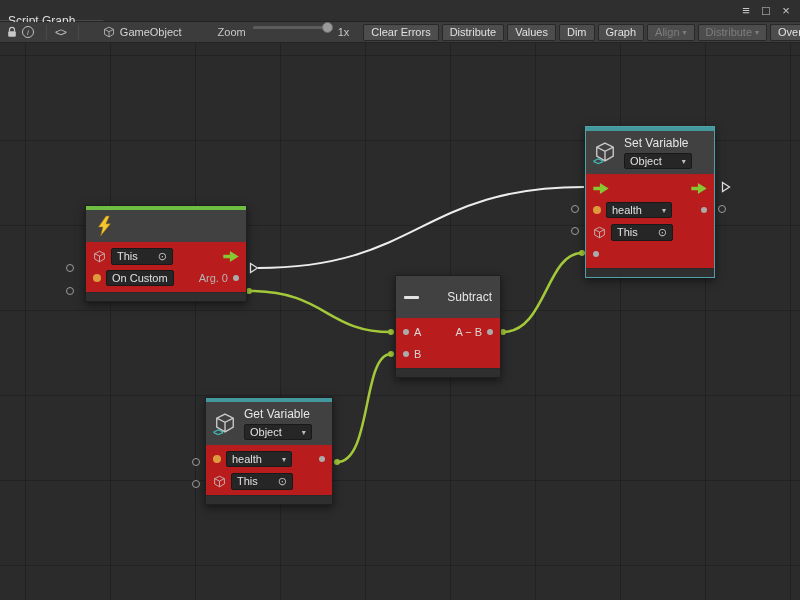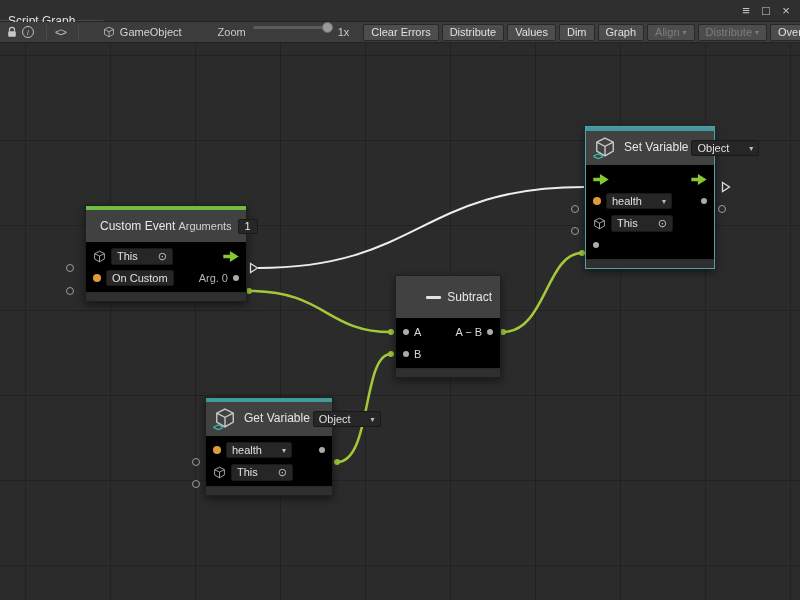--- a/index.html
+++ b/index.html
@@ -52,22 +52,22 @@
 
   
   .node { position:absolute; z-index:2; background:#3b3b3b; border:1px solid #1f1f1f;
     box-shadow:0 3px 8px rgba(0,0,0,0.5); }
   .node.selected { border:1px solid #4fa0a8; }
   .strip { height:4px; width:100%; }
   .strip.green { background:#6fbe44; }
   .strip.teal { background:#44999f; }
   .node-header { background:#414141; display:flex; align-items:center; gap:6px; padding:5px 8px; }
   .node-title { color:#e6e6e6; font-size:12px; white-space:nowrap; }
-  .head-col { display:flex; flex-direction:row; gap:3px; align-items:flex-start; }
-  .node-body { background:#000000; padding:3px 0; }
+  .head-col { display:flex; flex-direction:column; gap:3px; align-items:flex-start; }
+  .node-body { background:#b91c1c; padding:3px 0; }
   .node-row { position:relative; display:flex; align-items:center; height:22px; padding:0 7px; gap:5px; }
   .node-footer { height:9px; background:#2f2f2f; border-top:1px solid #2a2a2a; }
   .flex-sp { flex:1; }
 
   .chip { display:inline-flex; align-items:center; gap:20px; background:#262626; border:1px solid #191919;
     border-radius:2px; padding:1px 5px; color:#e0e0e0; font-size:11px; white-space:nowrap; }
   .chip .caret { font-size:8px; color:#bdbdbd; }
   .chip .target-sym { color:#c2c2c2; font-size:11px; }
 
   .dot { border-radius:50%; flex:none; }
@@ -167,27 +167,20 @@
       <circle class="wire-end" cx="503" cy="289" r="3"></circle>
       <circle class="wire-end" cx="582" cy="210" r="3"></circle>
     </svg>
 
     <div class="node" style="left:85px; top:162px; width:162px;">
       <div class="strip green"></div>
       <div class="node-header">
         <svg width="22" height="22" viewBox="0 0 20 20">
           <path d="M11 1 L4 11 H8 L6 19 L15 8 H10.8 L14 1 Z" fill="#f7c531" stroke="#8a6c12" stroke-width="0.5"></path>
         </svg>
-        <span class="head-col">
-          <span class="node-title">Custom Event</span>
-          <span class="args-line">
-            <span>Arguments</span>
-            <span class="field-box">1</span>
-          </span>
-        </span>
       </div>
       <div class="node-body">
         <div class="node-row">
           <svg width="13" height="13" viewBox="0 0 16 16">
             <path d="M8 1.5 L14 4.5 V11 L8 14.5 L2 11 V4.5 Z M2 4.5 L8 7.5 L14 4.5 M8 7.5 V14.5" stroke="#c9c9c9" stroke-width="1" fill="none"></path>
           </svg>
           <span class="chip">
             <span>This</span>
             <span class="target-sym">⊙</span>
           </span>
@@ -203,21 +196,21 @@
           </span>
           <span class="flex-sp"></span>
           <span class="arg-label">Arg. 0</span>
           <span class="dot gray"></span>
         </div>
       </div>
       <div class="node-footer"></div>
     </div>
 
     <div class="node" style="left:395px; top:232px; width:106px;">
-      <div class="node-header" style="justify-content:flex-end; height:42px;">
+      <div class="node-header" style="justify-content:space-between; height:42px;">
         <span class="minus-icon"></span>
         <span class="node-title">Subtract</span>
       </div>
       <div class="node-body">
         <div class="node-row">
           <span class="dot gray"></span>
           <span class="io-label">A</span>
           <span class="flex-sp"></span>
           <span class="subtract-result">A − B</span>
           <span class="dot gray"></span>

